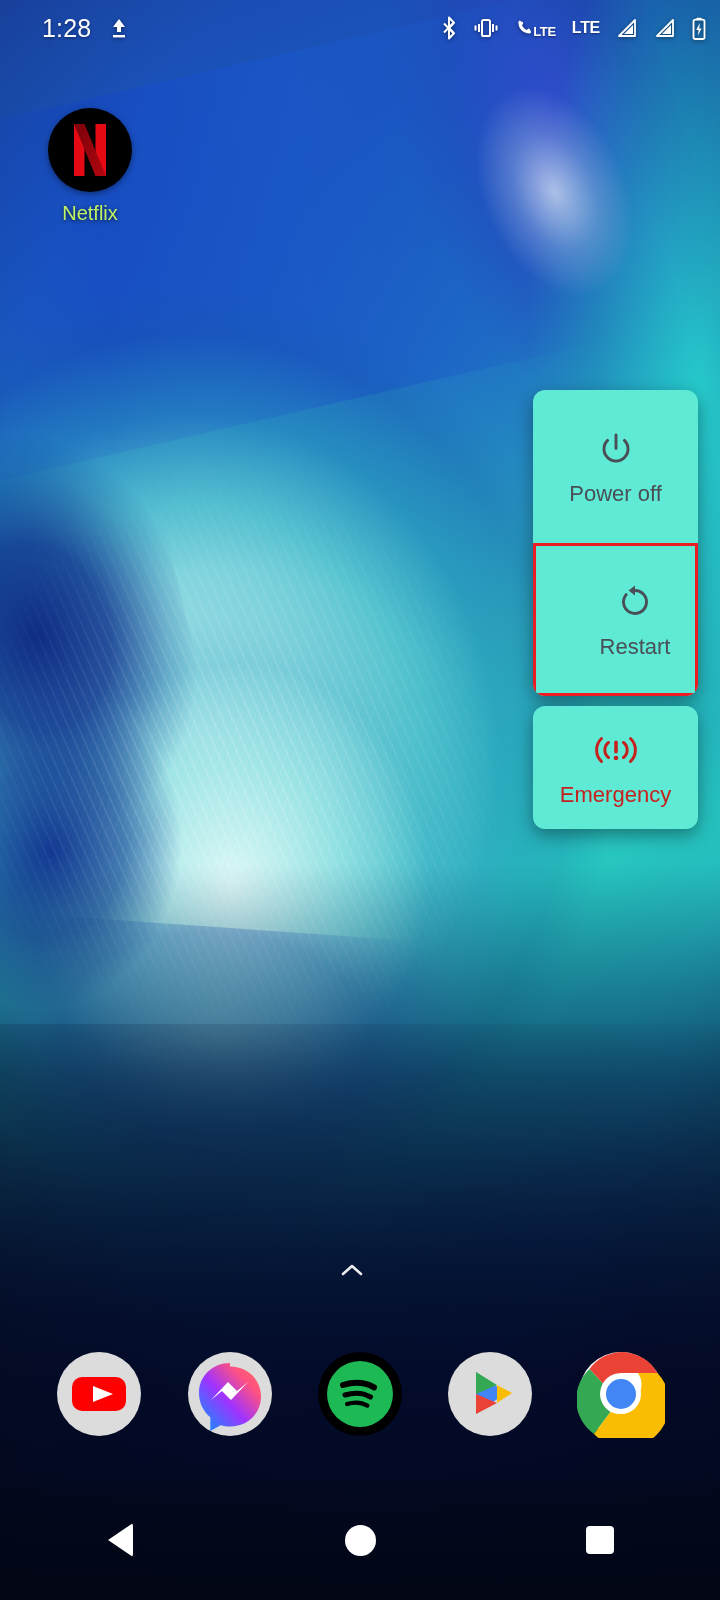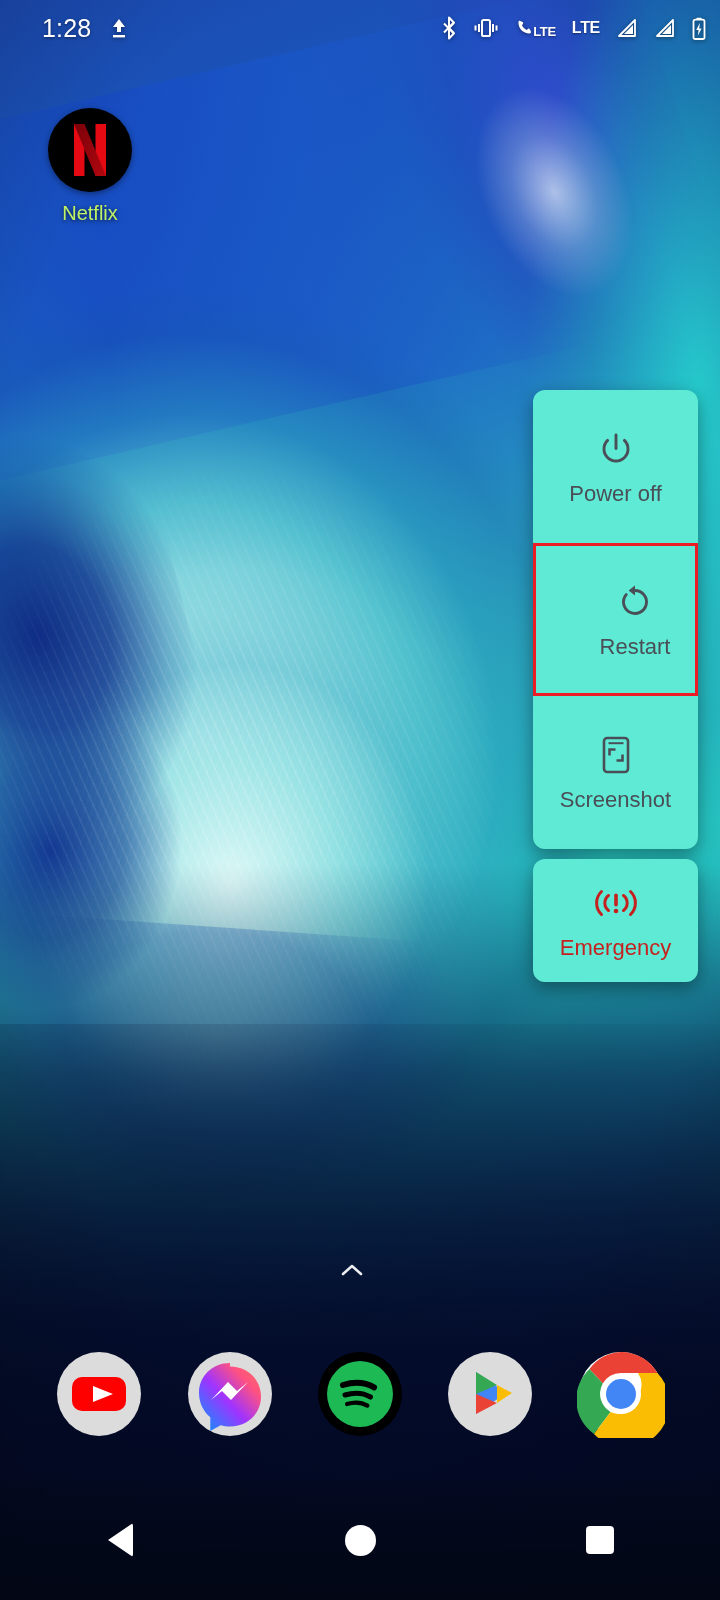--- a/index.html
+++ b/index.html
@@ -365,31 +365,20 @@
         <div class="pm-icon">
           <svg width="36" height="36" viewBox="0 0 36 36">
             <path d="M18 6.5a11.5 11.5 0 1 1-8.8 4.1" fill="none" stroke="#4a4f57" stroke-width="2.9" stroke-linecap="round"></path>
             <polygon points="18,1.6 18,11.4 11.6,6.6" fill="#4a4f57"></polygon>
           </svg>
         </div>
         <div class="pm-label">Restart</div>
         <div class="hl-ring"></div>
       </div>
 
-      <div class="pm-item">
-        <div class="pm-icon">
-          <svg width="32" height="38" viewBox="0 0 32 38">
-            <rect x="4" y="2" width="24" height="34" rx="3.2" fill="none" stroke="#4a4f57" stroke-width="2.6"></rect>
-            <line x1="8.5" y1="7.2" x2="23.5" y2="7.2" stroke="#4a4f57" stroke-width="2"></line>
-            <path d="M9.5 19.5 L9.5 13.5 L15.5 13.5" fill="none" stroke="#4a4f57" stroke-width="2.6"></path>
-            <path d="M22.5 18.5 L22.5 24.5 L16.5 24.5" fill="none" stroke="#4a4f57" stroke-width="2.6"></path>
-          </svg>
-        </div>
-        <div class="pm-label">Screenshot</div>
-      </div>
     </div>
 
     <div class="pm-card group2">
       <div class="pm-item emergency">
         <div class="pm-icon">
           <svg width="52" height="34" viewBox="0 0 52 34">
             <path d="M11.5 5.5a16 16 0 0 0 0 23" fill="none" stroke="#c5221f" stroke-width="3" stroke-linecap="round"></path>
             <path d="M18.5 9.5a9.5 9.5 0 0 0 0 15" fill="none" stroke="#c5221f" stroke-width="3" stroke-linecap="round"></path>
             <path d="M40.5 5.5a16 16 0 0 1 0 23" fill="none" stroke="#c5221f" stroke-width="3" stroke-linecap="round"></path>
             <path d="M33.5 9.5a9.5 9.5 0 0 1 0 15" fill="none" stroke="#c5221f" stroke-width="3" stroke-linecap="round"></path>

